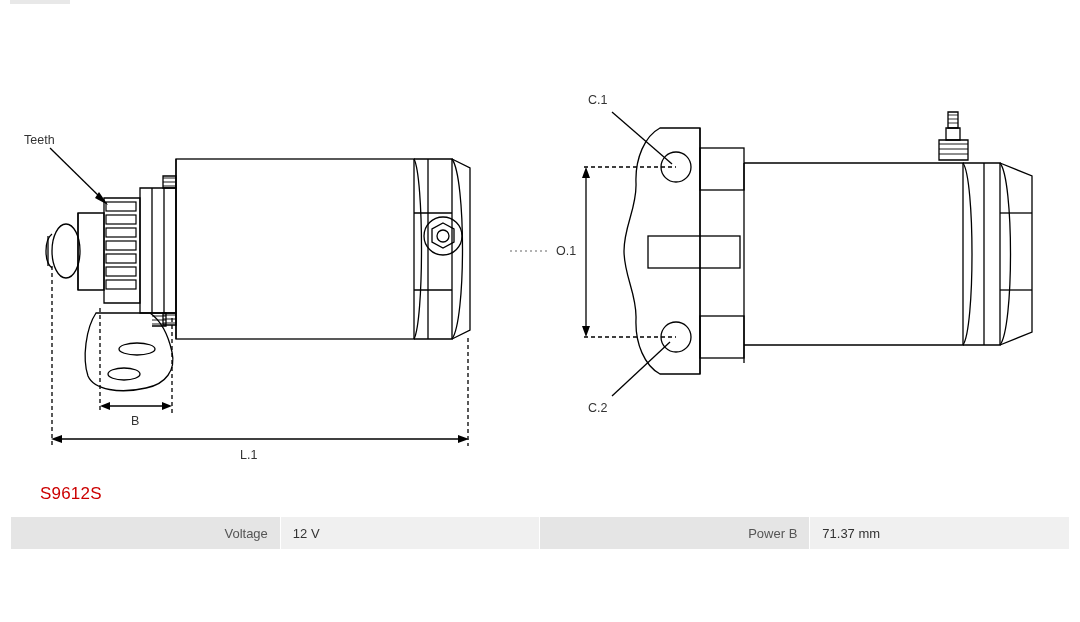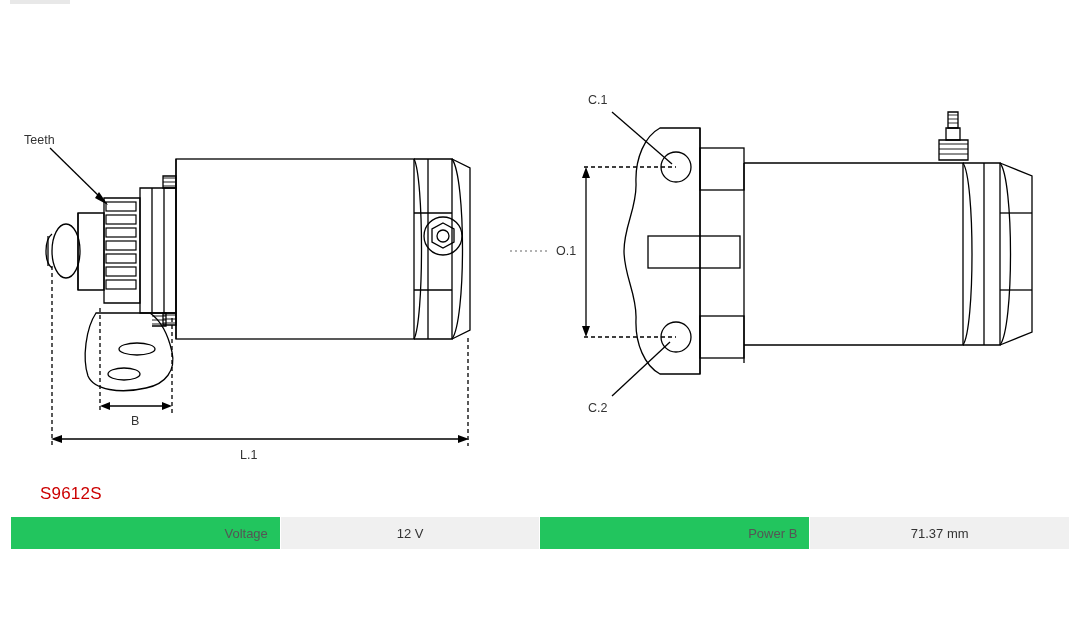--- a/index.html
+++ b/index.html
@@ -56,28 +56,28 @@
     border-collapse: collapse;
     font-size: 13px;
   }
   table.specs td {
     border: 1px solid #ffffff;
     height: 32px;
     padding: 0 12px;
     vertical-align: middle;
   }
   td.label {
-    background: #22c55e;
+    background: #e5e5e5;
     text-align: right;
     color: #555555;
     width: 240px;
   }
   td.value {
     background: #f0f0f0;
-    text-align: center;
+    text-align: left;
     color: #333333;
     width: 230px;
   }
   .lbl {
     font-size: 12.5px;
     fill: #333333;
     font-family: "Liberation Sans", sans-serif;
   }
 </style>
 </head>

